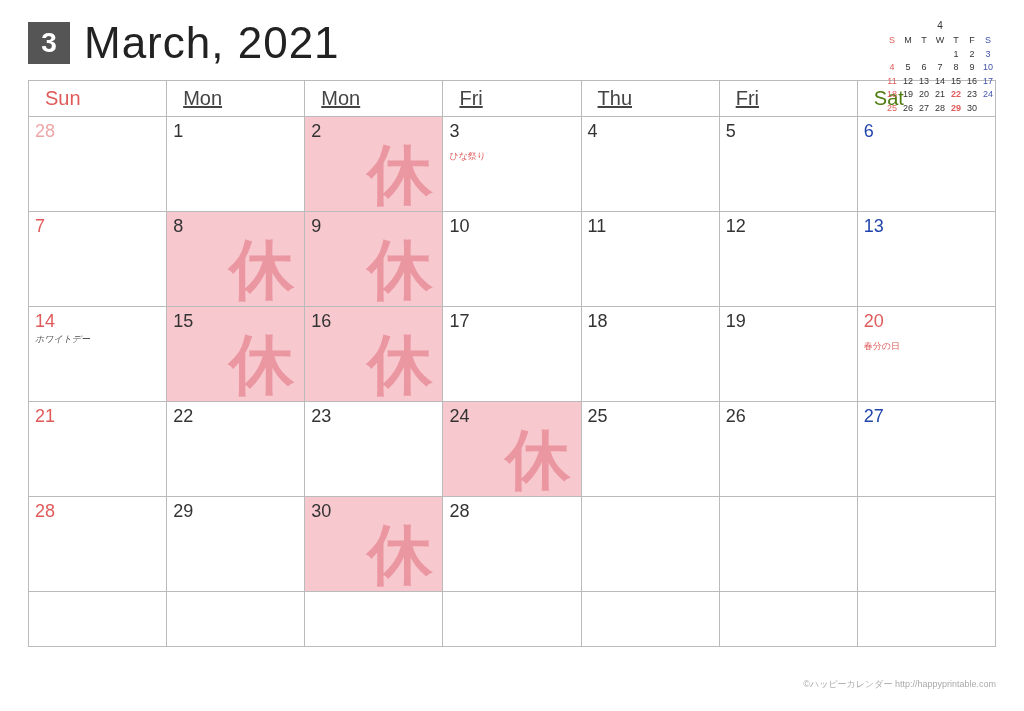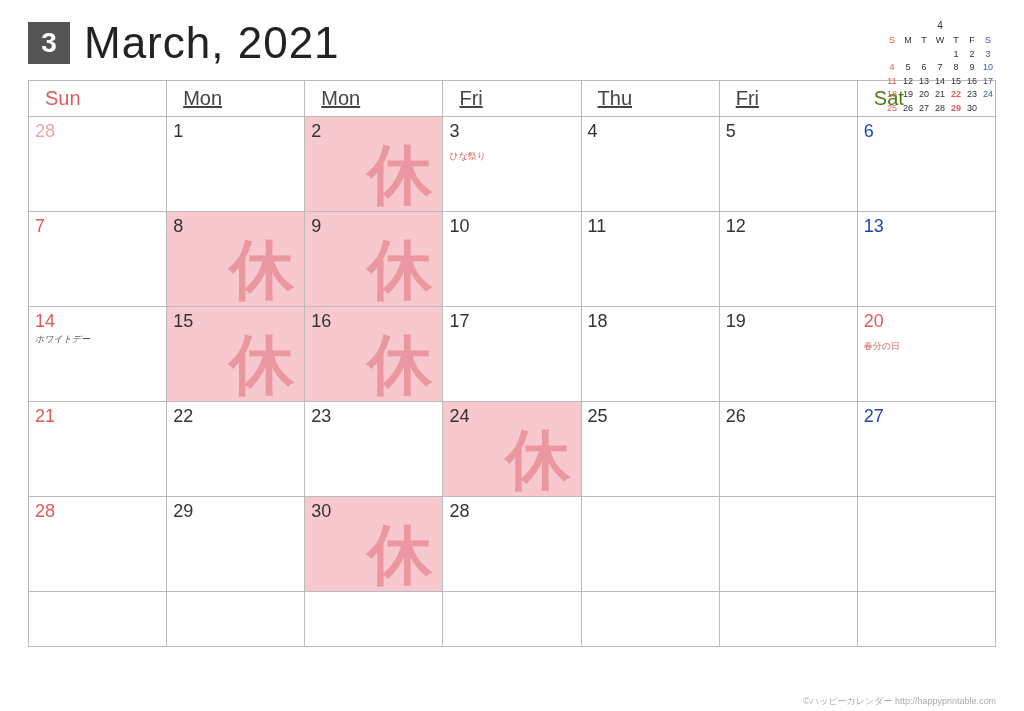--- a/index.html
+++ b/index.html
@@ -136,21 +136,21 @@
       bottom: 4px;
       line-height: 1;
       font-weight: bold;
     }
     .kyuu-large {
       font-size: 65px;
     }
     
     .footer {
       position: absolute;
-      bottom: 3px;
+      bottom: 20px;
       right: 28px;
       font-size: 9px;
       color: #aaa;
       margin-left: 23px;
     }
   </style>
 </head>
 <body>
 
 <div class="page">

